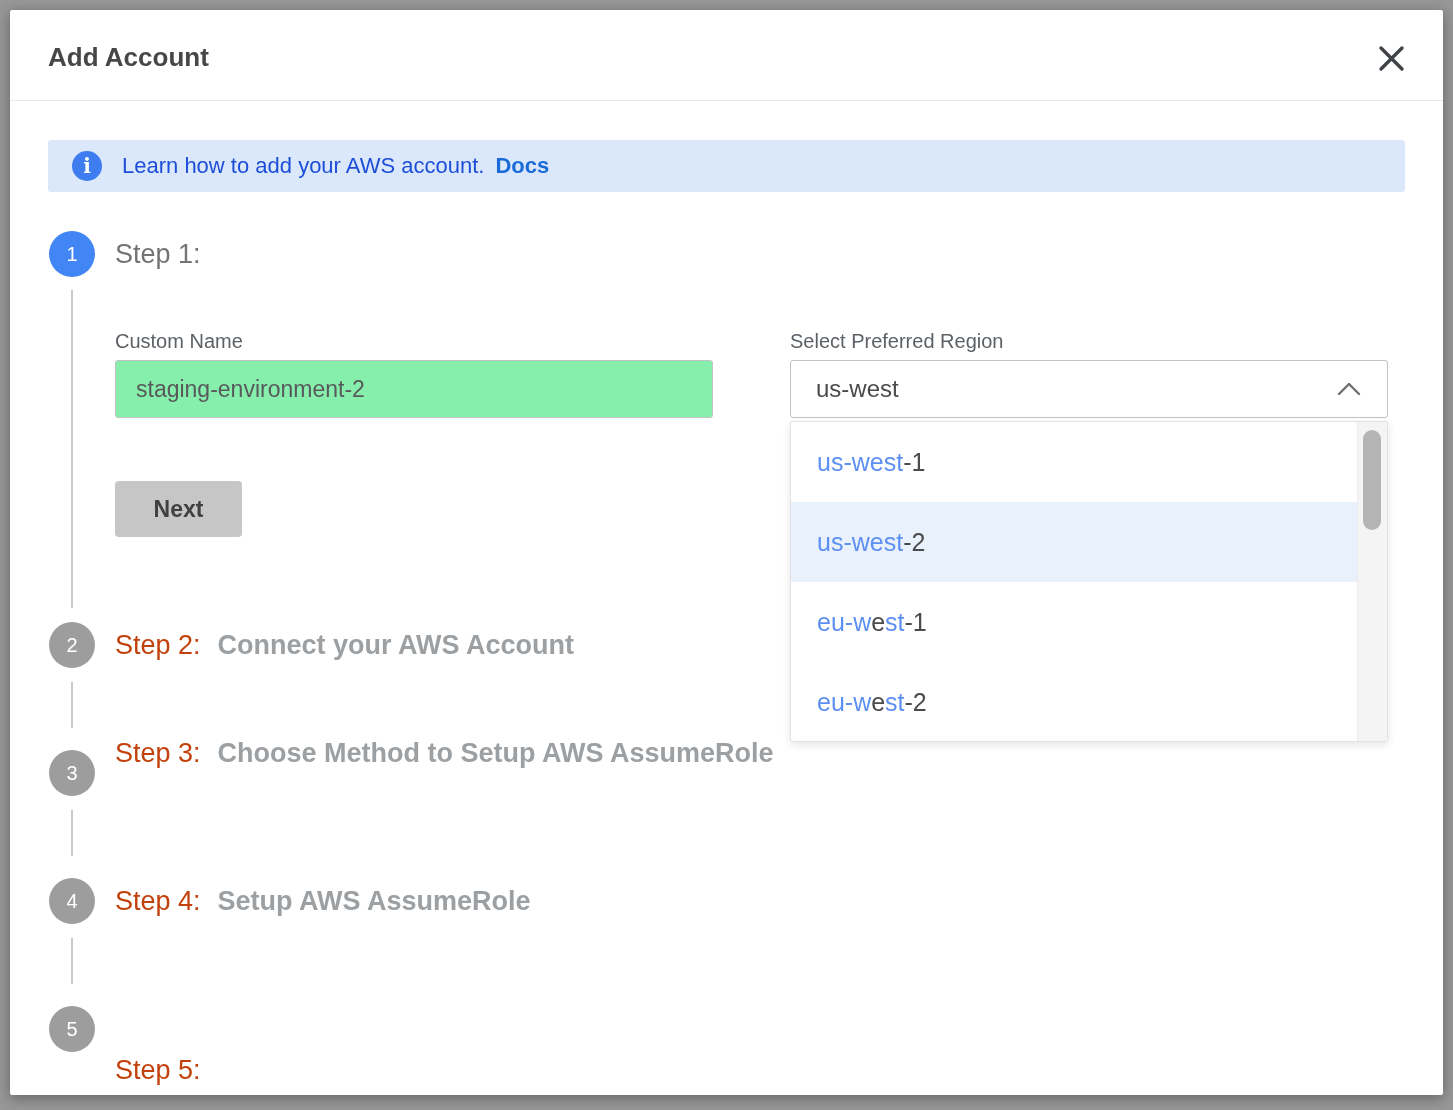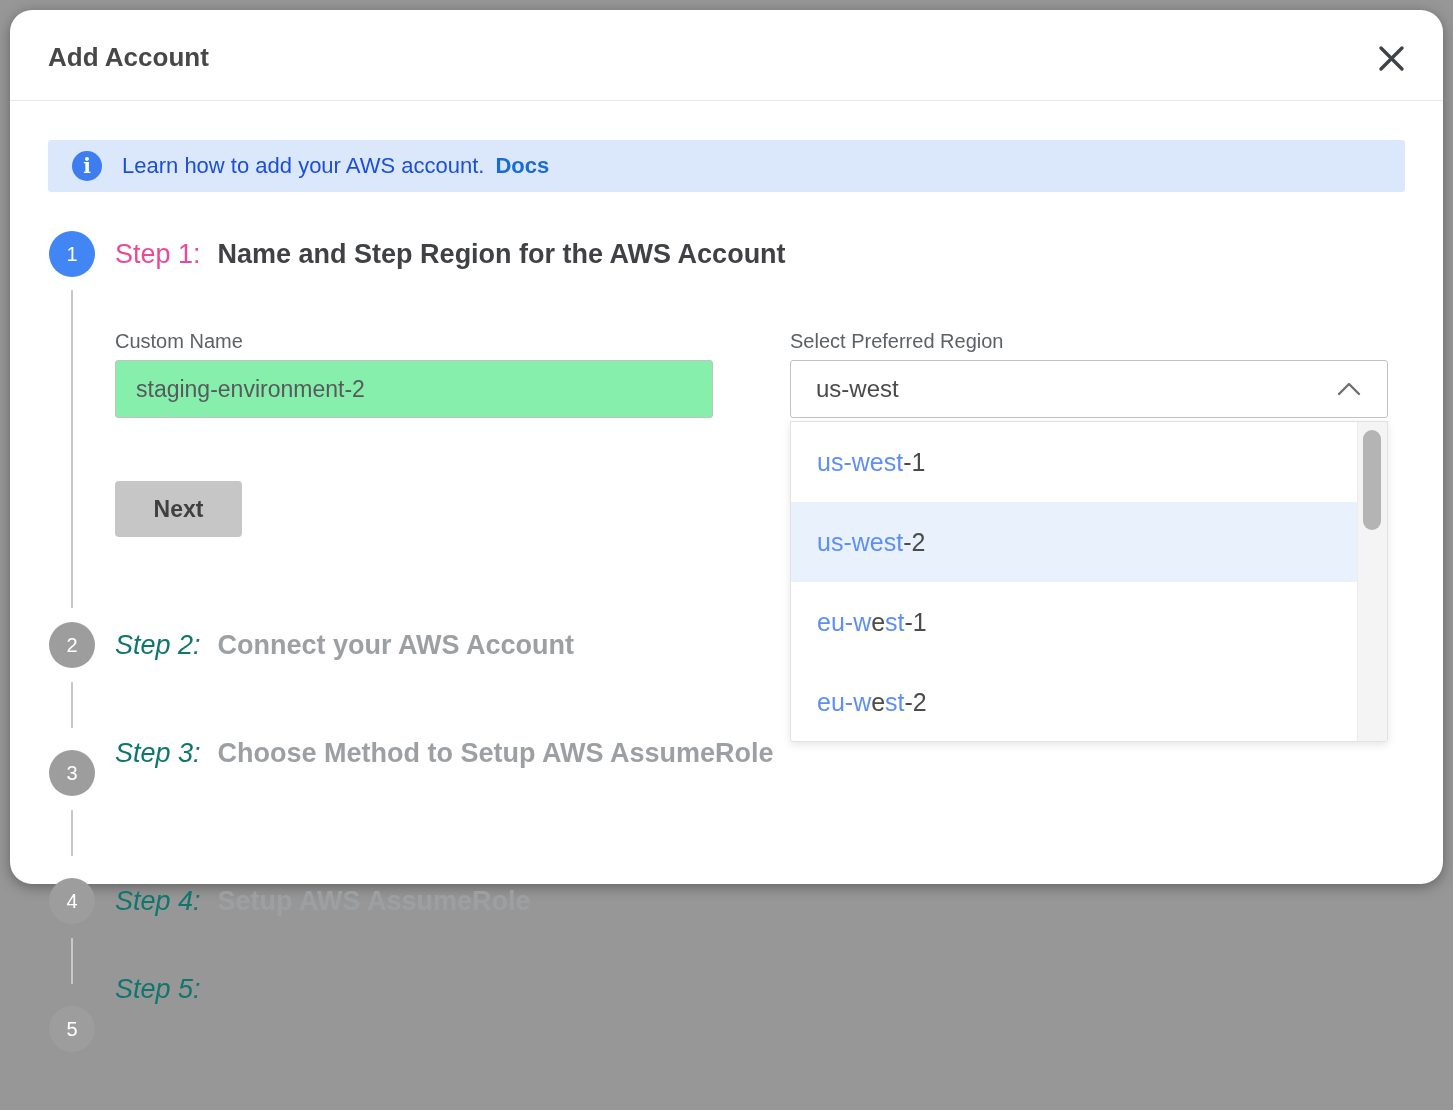--- a/index.html
+++ b/index.html
@@ -6,23 +6,23 @@
   html, body { width: 1453px; height: 1110px; }
   body {
     font-family: "Liberation Sans", sans-serif;
     background: #979797;
     position: relative;
     overflow: hidden;
   }
   .modal {
     position: absolute;
     left: 10px; top: 10px;
-    width: 1433px; height: 874px;
+    width: 1433px; height: 1085px;
     background: #ffffff;
-    border-radius: 22px;
+    border-radius: 2px;
     box-shadow: 0 3px 14px rgba(0,0,0,0.35);
   }
 
   
   .modal-header-title {
     position: absolute;
     left: 38px; top: 32px;
     font-size: 26px;
     font-weight: 600;
     color: #474747;
@@ -101,23 +101,23 @@
   .step-row {
     position: absolute;
     left: 105px;
     height: 46px;
     display: flex;
     align-items: center;
     cursor: pointer;
   }
   .step-label { font-size: 27px; font-weight: 400; }
   .step-title { font-size: 27px; font-weight: 700; margin-left: 17px; }
-  .step-row.active .step-label { color: #ec4899; }
+  .step-row.active .step-label { color: #737373; }
   .step-row.active .step-title { color: #3f4145; }
-  .step-row.inactive .step-label { color: #0f766e; font-style: italic; }
+  .step-row.inactive .step-label { color: #c2410c; }
   .step-row.inactive .step-title { color: #9da0a3; }
 
   
   .field-label {
     position: absolute;
     font-size: 20px;
     color: #5c6166;
   }
   .text-input {
     position: absolute;
@@ -230,21 +230,20 @@
 
   <div class="banner">
     <div class="info-icon">i</div>
     <span class="banner-text">Learn how to add your AWS account.</span>
     <a class="banner-link">Docs</a>
   </div>
 
   <div class="step-circle active" style="top:221px;">1</div>
   <div class="step-row active" style="top:221px;">
     <span class="step-label">Step 1:</span>
-    <span class="step-title">Name and Step Region for the AWS Account</span>
   </div>
   <div class="connector" style="top:280px;height:318px;"></div>
 
   <label class="field-label" style="left:105px;top:320px;">Custom Name</label>
   <input class="text-input" style="left: 105px; top: 350px;" type="text" value="staging-environment-2">
 
   <label class="field-label" style="left:780px;top:320px;text-align:right;">Select Preferred Region</label>
   <div class="combo-wrap">
     <input class="combo-input" type="text" value="us-west" style="">
     <button class="combo-chevron">
@@ -299,17 +298,17 @@
   <div class="connector" style="top:800px;height:46px;"></div>
 
   <div class="step-circle inactive" style="top:868px;">4</div>
   <div class="step-row inactive" style="top:868px;">
     <span class="step-label">Step 4:</span>
     <span class="step-title">Setup AWS AssumeRole</span>
   </div>
   <div class="connector" style="top:928px;height:46px;"></div>
 
   <div class="step-circle inactive" style="top:996px;">5</div>
-  <div class="step-row inactive" style="top:956px;">
+  <div class="step-row inactive" style="top:1037px;">
     <span class="step-label">Step 5:</span>
   </div>
 
 </div>
 
 </body></html>

